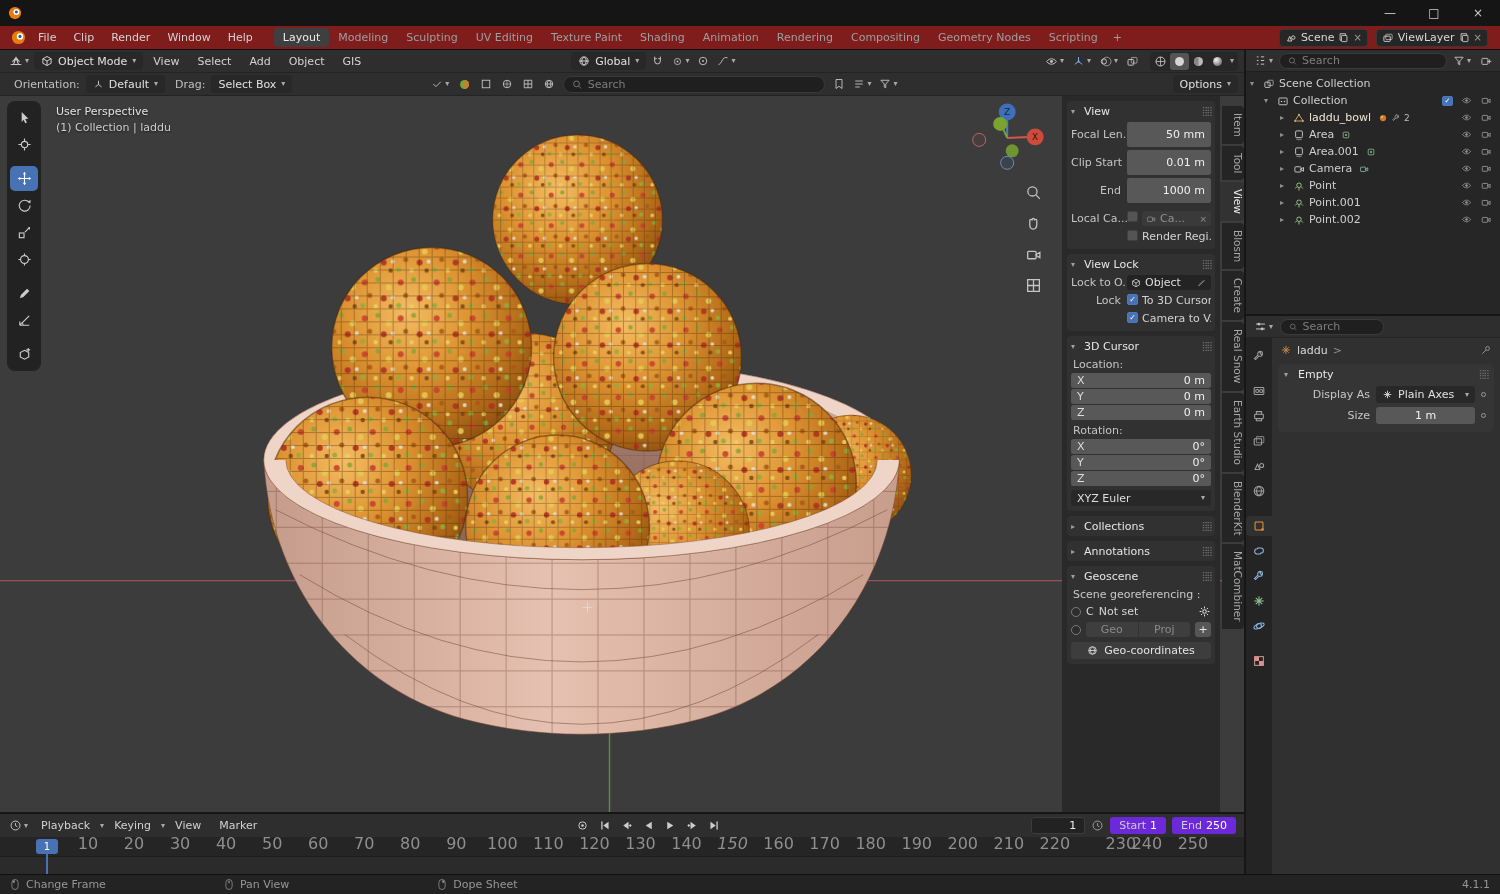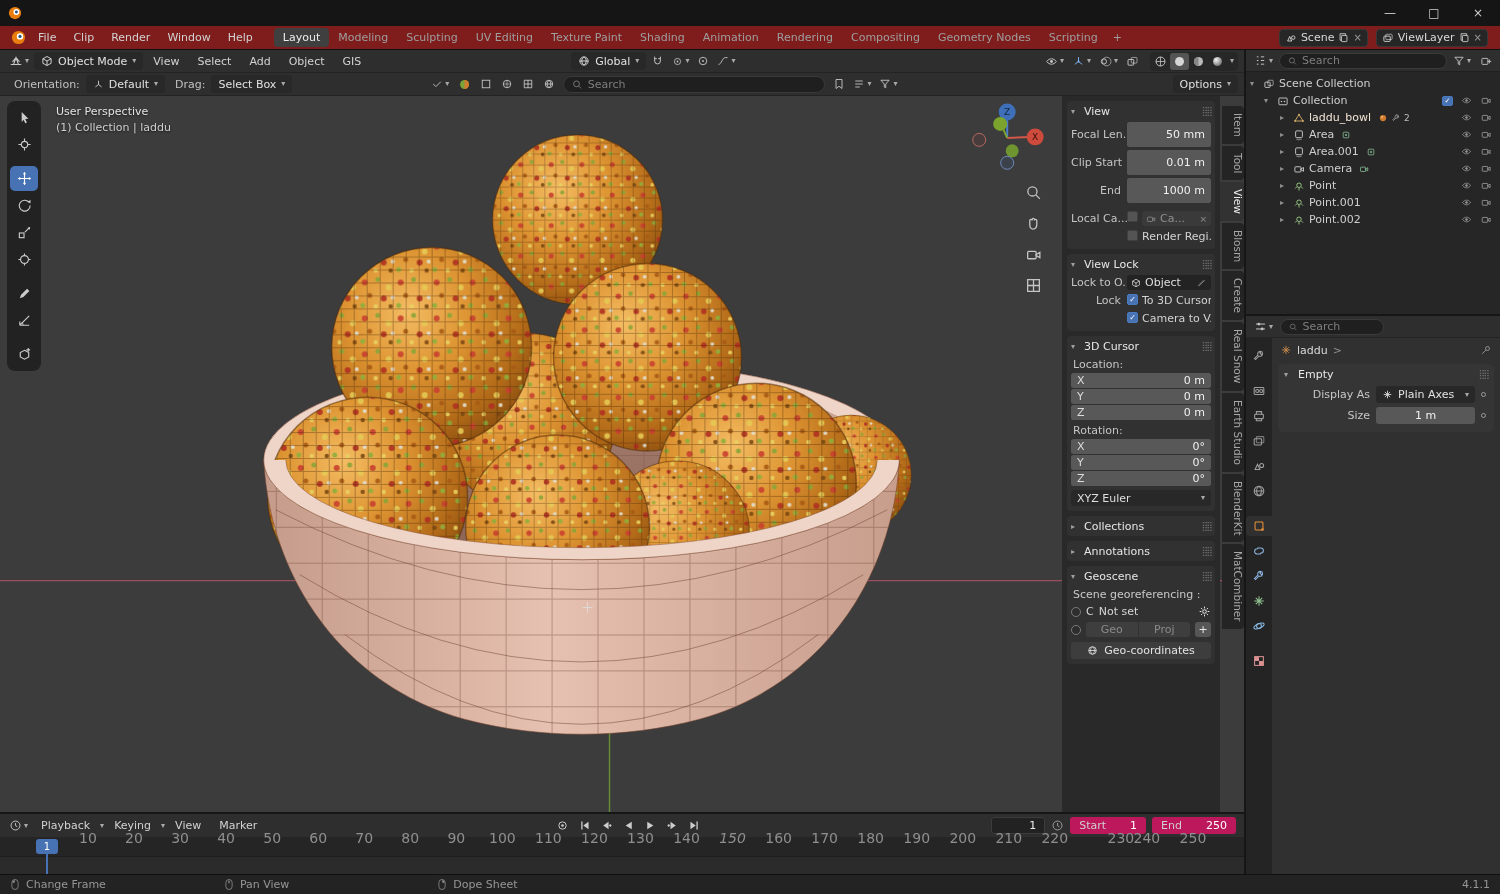--- a/index.html
+++ b/index.html
@@ -121,26 +121,26 @@
 .pdrop .caret{margin-left:auto}
 .pval{flex:1;background:#585858;border-radius:3px;height:17px;display:flex;align-items:center;justify-content:center;color:#f2f2f2}
 .anim-dot{width:5px;height:5px;border:1px solid #9a9a9a;border-radius:50%;flex:0 0 5px}
 
 .timeline{flex:0 0 62px;display:flex;flex-direction:column;border-top:2px solid #161616}
 .tl-head{height:23px;flex:0 0 23px;background:#2e2e2e;display:flex;align-items:center;gap:2px;padding:0 6px}
 .tl-center{display:flex;align-items:center;gap:2px;margin-left:auto}
 .tl-right{display:flex;align-items:center;gap:6px;margin-left:auto;padding-right:2px}
 .tp{width:20px;height:18px;display:flex;align-items:center;justify-content:center;border-radius:3px;color:#cdcdcd}
 .frame-field{width:54px;height:17px;background:#222;border:1px solid #3c3c3c;border-radius:3px;display:flex;align-items:center;justify-content:flex-end;padding:0 8px;color:#ececec}
-.tl-field{height:17px;background:#be185d;border-radius:3px;display:flex;align-items:center;gap:24px;padding:0 9px}
+.tl-field{height:17px;background:#6d28d9;border-radius:3px;display:flex;align-items:center;gap:4px;padding:0 9px}
 .tl-field .flabel{color:#cfcfcf}
 .tl-field .fval{color:#fff}
 .tl-track{flex:1;position:relative;background:#2b2b2b}
 .tl-ruler{position:absolute;left:0;right:0;top:0;height:20px;background:#252525;border-bottom:1px solid #1e1e1e}
-.tick{position:absolute;bottom:10px;transform:translateX(-50%);color:#8f8f8f;font-size:14px}
+.tick{position:absolute;bottom:3px;transform:translateX(-50%);color:#8f8f8f;font-size:16px}
 .ph-cap{position:absolute;left:36px;top:2px;width:22px;height:15px;background:#4772b3;border-radius:3px;color:#fff;font-size:10px;display:flex;align-items:center;justify-content:center;z-index:2}
 .ph-line{position:absolute;left:46px;top:17px;bottom:0;width:2px;background:#4772b3;z-index:2}
 
 .statusbar{height:20px;flex:0 0 20px;background:#232323;border-top:1px solid #101010;display:flex;align-items:center;color:#969696;padding:0 10px;gap:6px}
 .hint{display:flex;align-items:center;gap:6px}
 .hint.m2{margin-left:112px}
 .hint.m3{margin-left:142px}
 .version{margin-left:auto}
 </style>
 </head>

